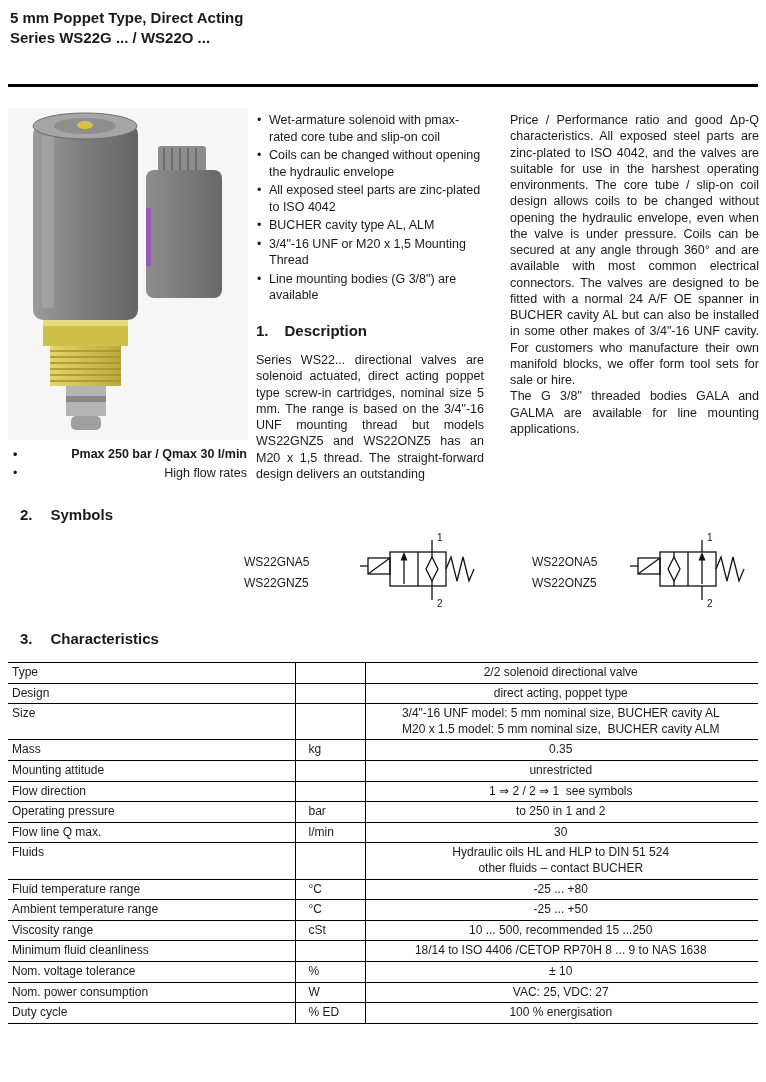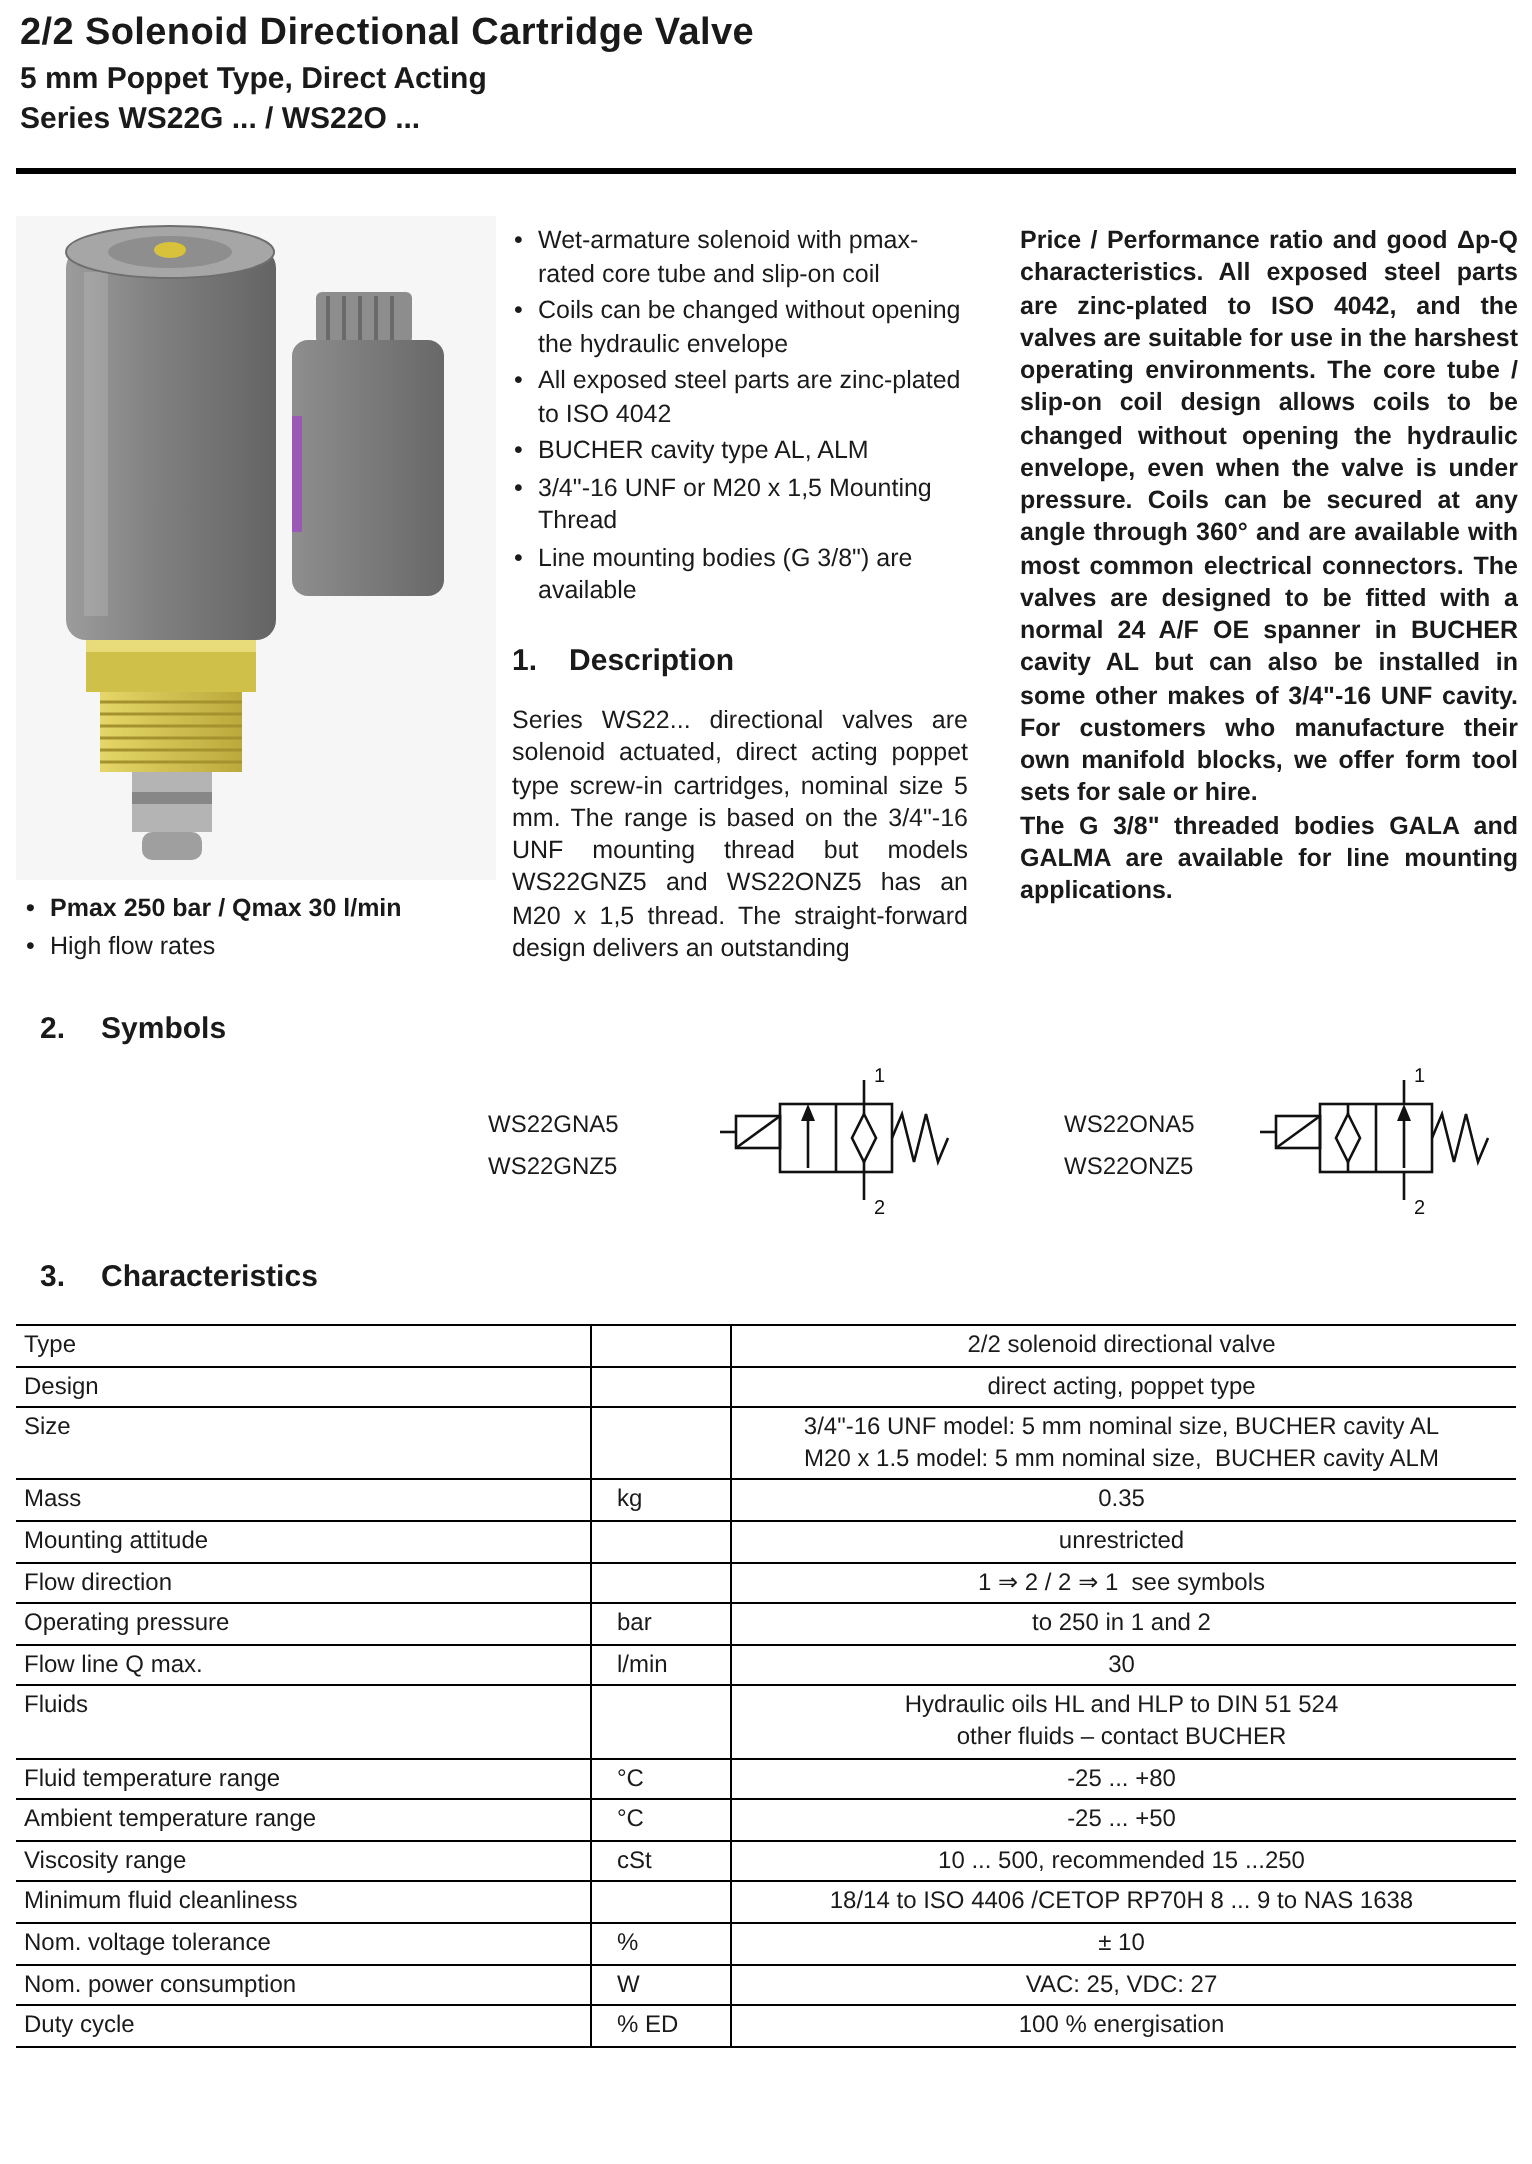--- a/index.html
+++ b/index.html
@@ -8,28 +8,28 @@
   .page { position:relative; width:766px; height:1082px; background:#fff; overflow:hidden; }
 
   
   .header { position:absolute; left:10px; top:6px; }
   .title { font-size:19px; font-weight:bold; letter-spacing:.2px; }
   .subtitle { font-size:15px; font-weight:bold; margin-top:3px; }
   .rule { position:absolute; left:8px; width:750px; top:84px; height:3px; background:#000; }
 
   
   .product-photo { position:absolute; left:8px; top:108px; width:240px; height:332px; }
-  .photo-bullets { position:absolute; left:12px; top:446px; width:235px; }
+  .photo-bullets { position:absolute; left:12px; top:446px; width:235px;text-align:right; }
   .photo-bullets li, .features li { list-style:none; position:relative; padding-left:13px; font-size:12.5px; line-height:1.32; margin-bottom:2px; }
   .photo-bullets li::before, .features li::before { content:"•"; position:absolute; left:1px; }
   .photo-bullets li.bold { font-weight:bold; }
 
   
   .col-mid { position:absolute; left:256px; top:112px; width:228px; font-size:12.5px; line-height:1.3; }
-  .col-right { position:absolute; left:510px; top:112px; width:249px; font-size:12.5px; line-height:1.3; text-align:justify; white-space:pre-line;font-weight:bold; }
+  .col-right { position:absolute; left:510px; top:112px; width:249px; font-size:12.5px; line-height:1.3; text-align:justify; white-space:pre-line; }
   .desc-heading { display:flex; gap:16px; font-size:15px; font-weight:bold; margin:17px 0 12px 0; }
   .desc-text { text-align:justify; }
 
   
   .section-heading { position:absolute; left:20px; display:flex; gap:18px; font-size:15px; font-weight:bold; }
   #symbols-heading { top:506px; }
   #characteristics-heading { top:630px; }
 
   
   .symbols-row { position:absolute; left:0; top:528px; width:766px; height:92px; }
@@ -47,21 +47,20 @@
   td.cell-name { width:287px; }
   td.cell-unit { width:70px; border-left:1px solid #000; padding-left:13px; }
   td.cell-value { width:393px; border-left:1px solid #000; text-align:center; padding-right:6px; }
 </style>
 </head>
 <body>
 
 <div class="page">
 
   <div class="header">
-    <div class="title">2/2 Solenoid Directional Cartridge Valve</div>
     <div class="subtitle">5 mm Poppet Type, Direct Acting</div>
     <div class="subtitle">Series WS22G ... / WS22O ...</div>
   </div>
   <div class="rule"></div>
 
   <svg class="product-photo" viewBox="0 0 240 332" aria-hidden="true">
     <defs>
       <linearGradient id="gCoil" x1="0" y1="0" x2="1" y2="0">
         <stop offset="0" stop-color="#9c9c9c"></stop>
           <stop offset="0.45" stop-color="#7f7f7f"></stop>

